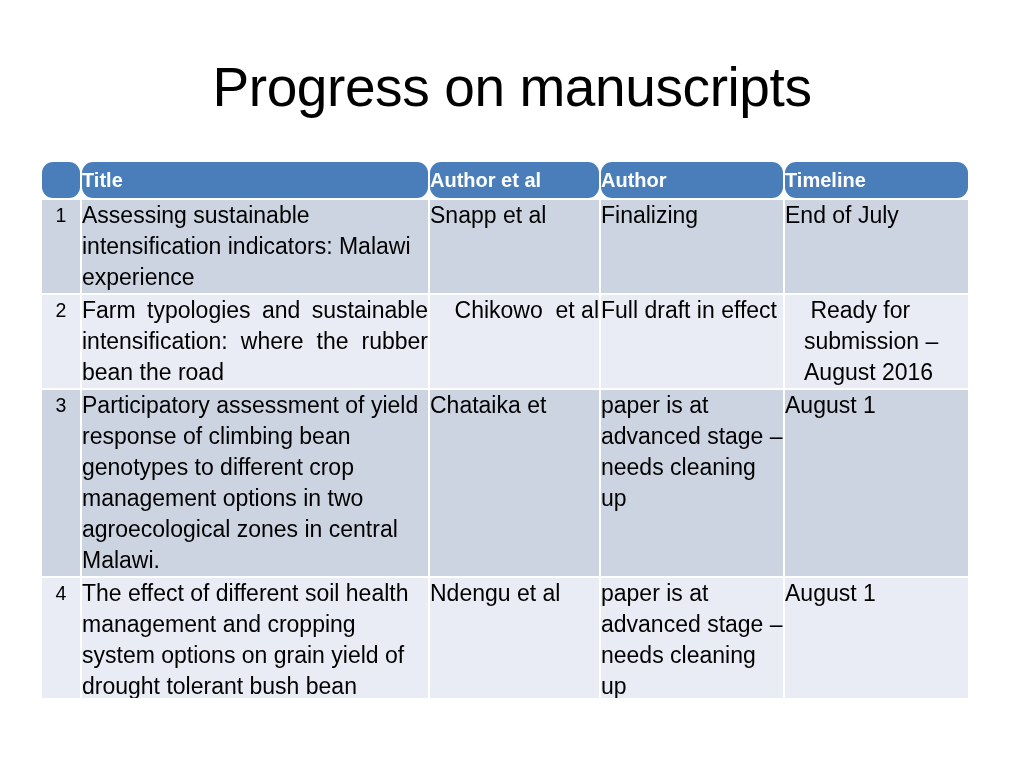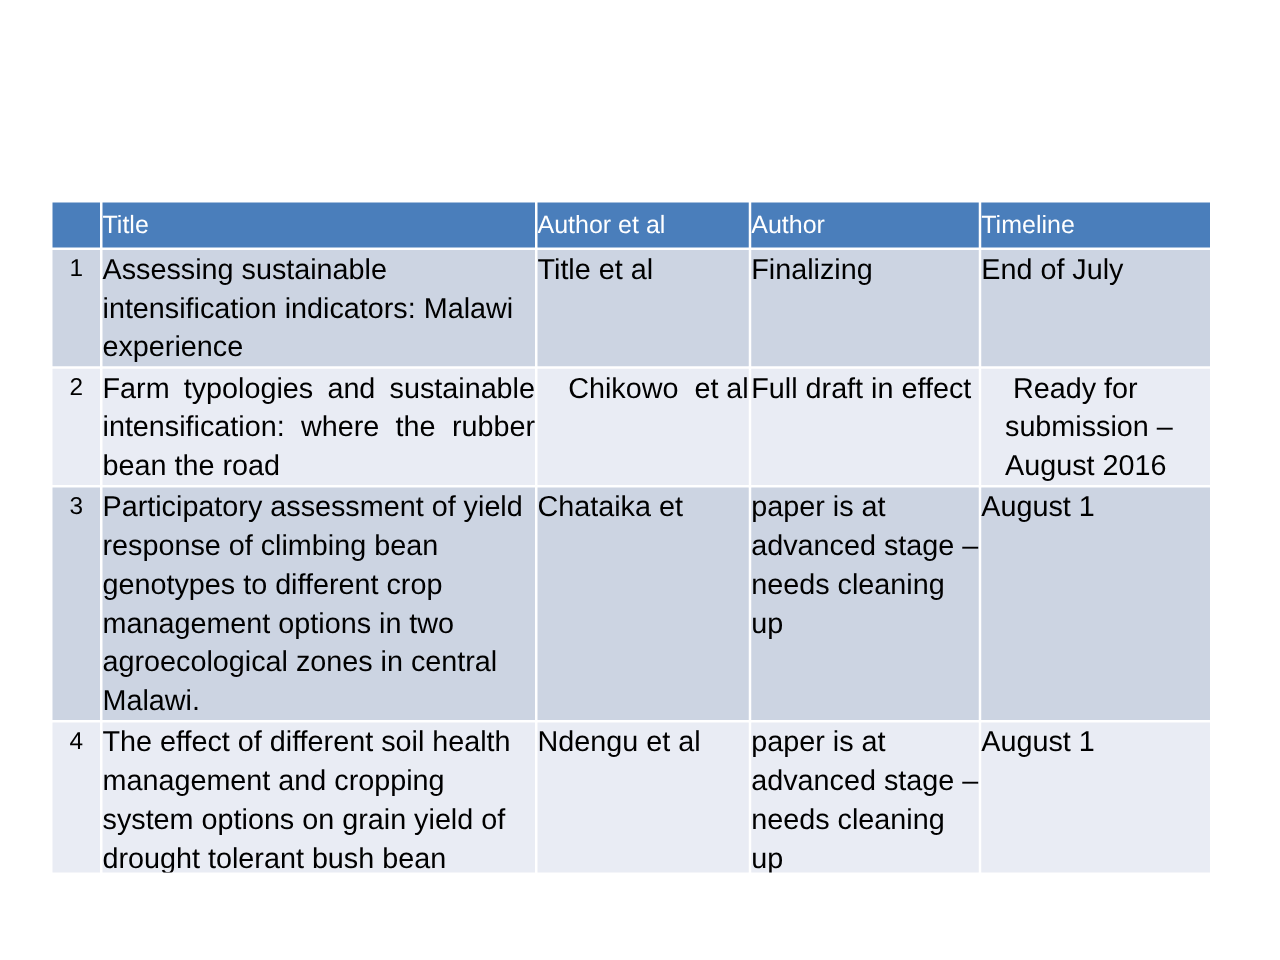--- a/index.html
+++ b/index.html
@@ -63,27 +63,28 @@
   col.c-num   { width: 38px; }
   col.c-title { width: 346px; }
   col.c-auth  { width: 169px; }
   col.c-jour  { width: 182px; }
   col.c-time  { width: 183px; }
 
   thead th {
     background: #4a7ebb;
     color: #ffffff;
     font-size: 20px;
-    font-weight: normal;
+    font-weight: bold;
     height: 30px;
     line-height: 36px;
     text-align: left;
     padding: 0 0 0 10px;
     overflow: hidden;
     white-space: nowrap;
+    border-radius: 11px;
   }
   thead th.num-head {
     padding-left: 0;
   }
 
   tbody td {
     font-size: 23px;
     line-height: 31px;
     padding: 4px 10px 6px 10px;
     color: #000000;
@@ -111,20 +112,21 @@
     height: 698px;
     overflow: hidden;
   }
 </style>
 </head>
 <body>
 
 <div class="slide">
   <div class="clip">
 
+    <div class="slide-title">Progress on manuscripts</div>
 
     <div class="table-wrap">
       <table class="progress-table">
         <colgroup>
           <col class="c-num">
           <col class="c-title">
           <col class="c-auth">
           <col class="c-jour">
           <col class="c-time">
         </colgroup>
@@ -135,21 +137,21 @@
             <th>Author et al</th>
             <th>Author</th>
             <th>Timeline</th>
           </tr>
         </thead>
         <tbody>
 
           <tr class="band-dark">
             <td class="num">1</td>
             <td class="title-cell">Assessing sustainable intensification indicators: Malawi experience</td>
-            <td>Title et al</td>
+            <td>Snapp et al</td>
             <td>Finalizing</td>
             <td>End of July</td>
           </tr>
 
           <tr class="band-light">
             <td class="num">2</td>
             <td class="title-cell justify">Farm typologies and sustainable intensification: where the rubber bean the road</td>
             <td style="white-space:pre-wrap;text-align:right;">Chikowo  et al</td>
             <td>Full draft in effect</td>
             <td style="white-space:pre-wrap;padding-left:19px;"> Ready for submission – August 2016</td>

